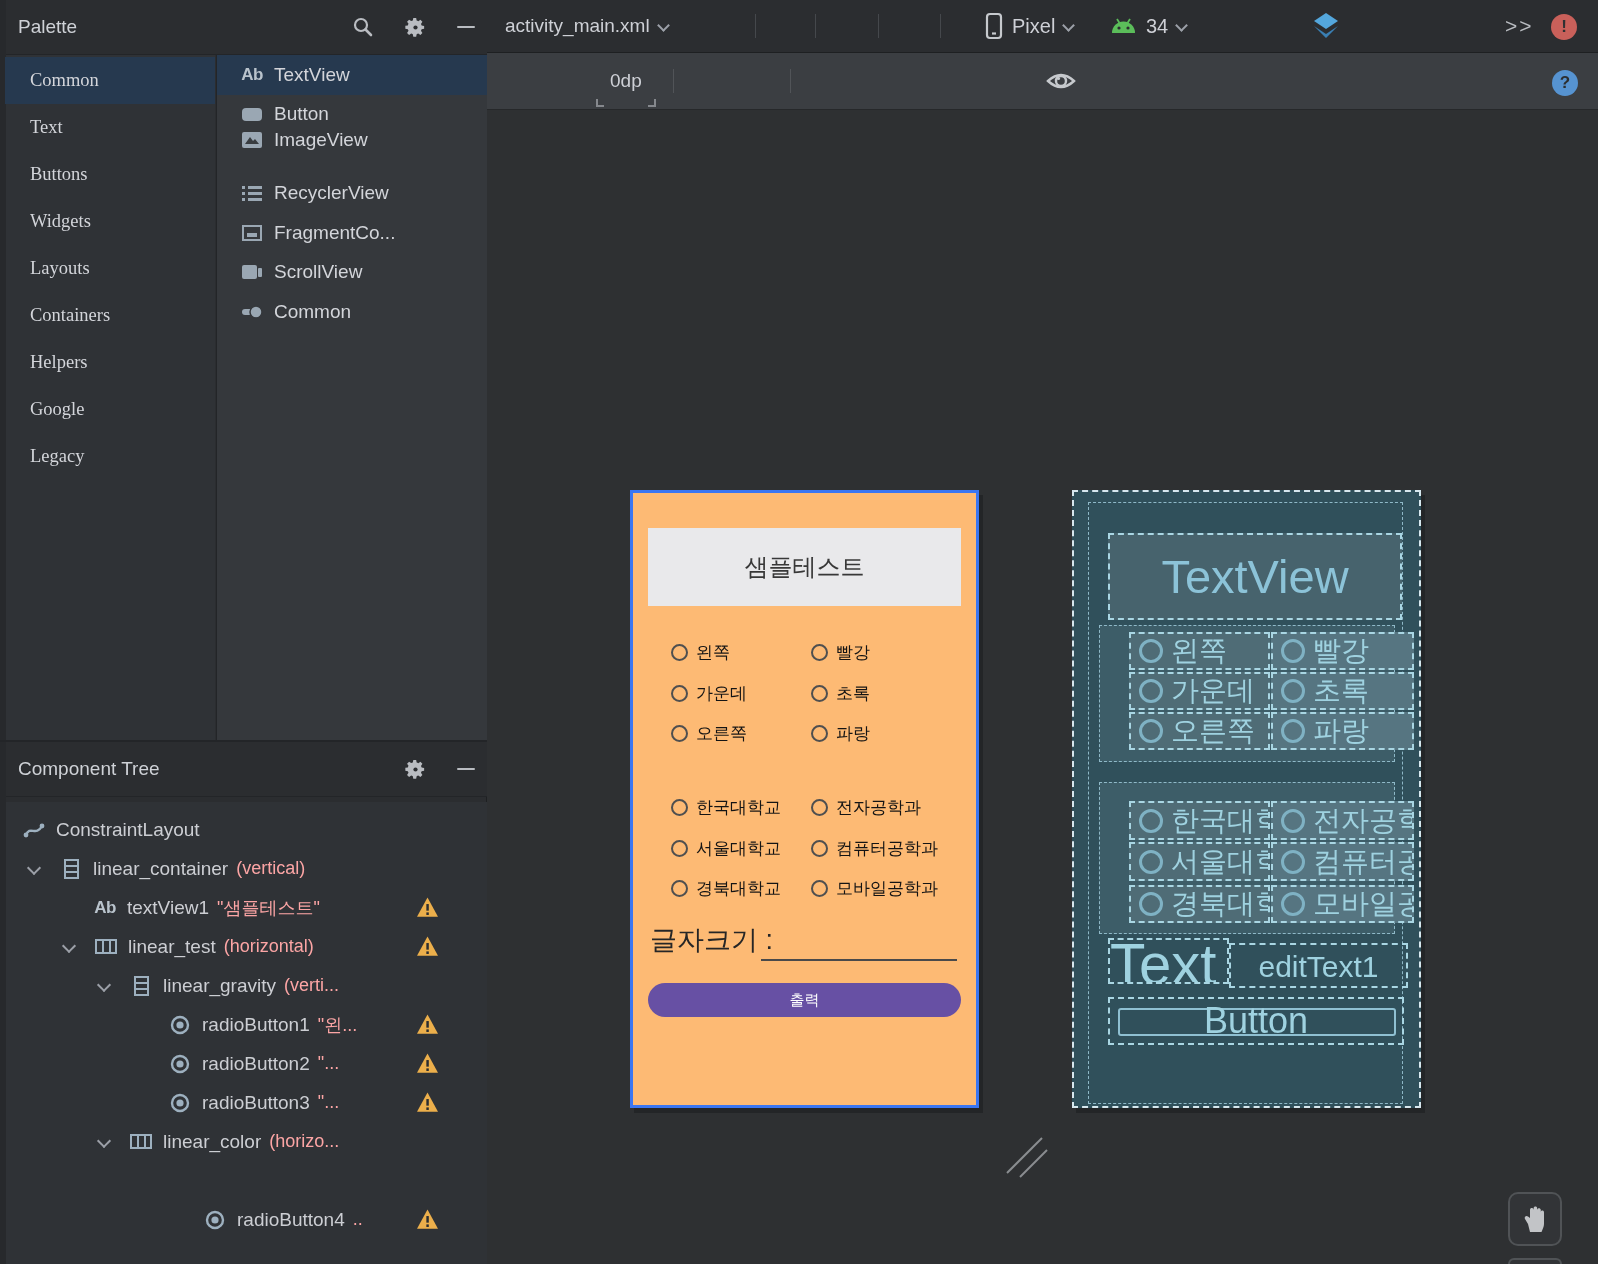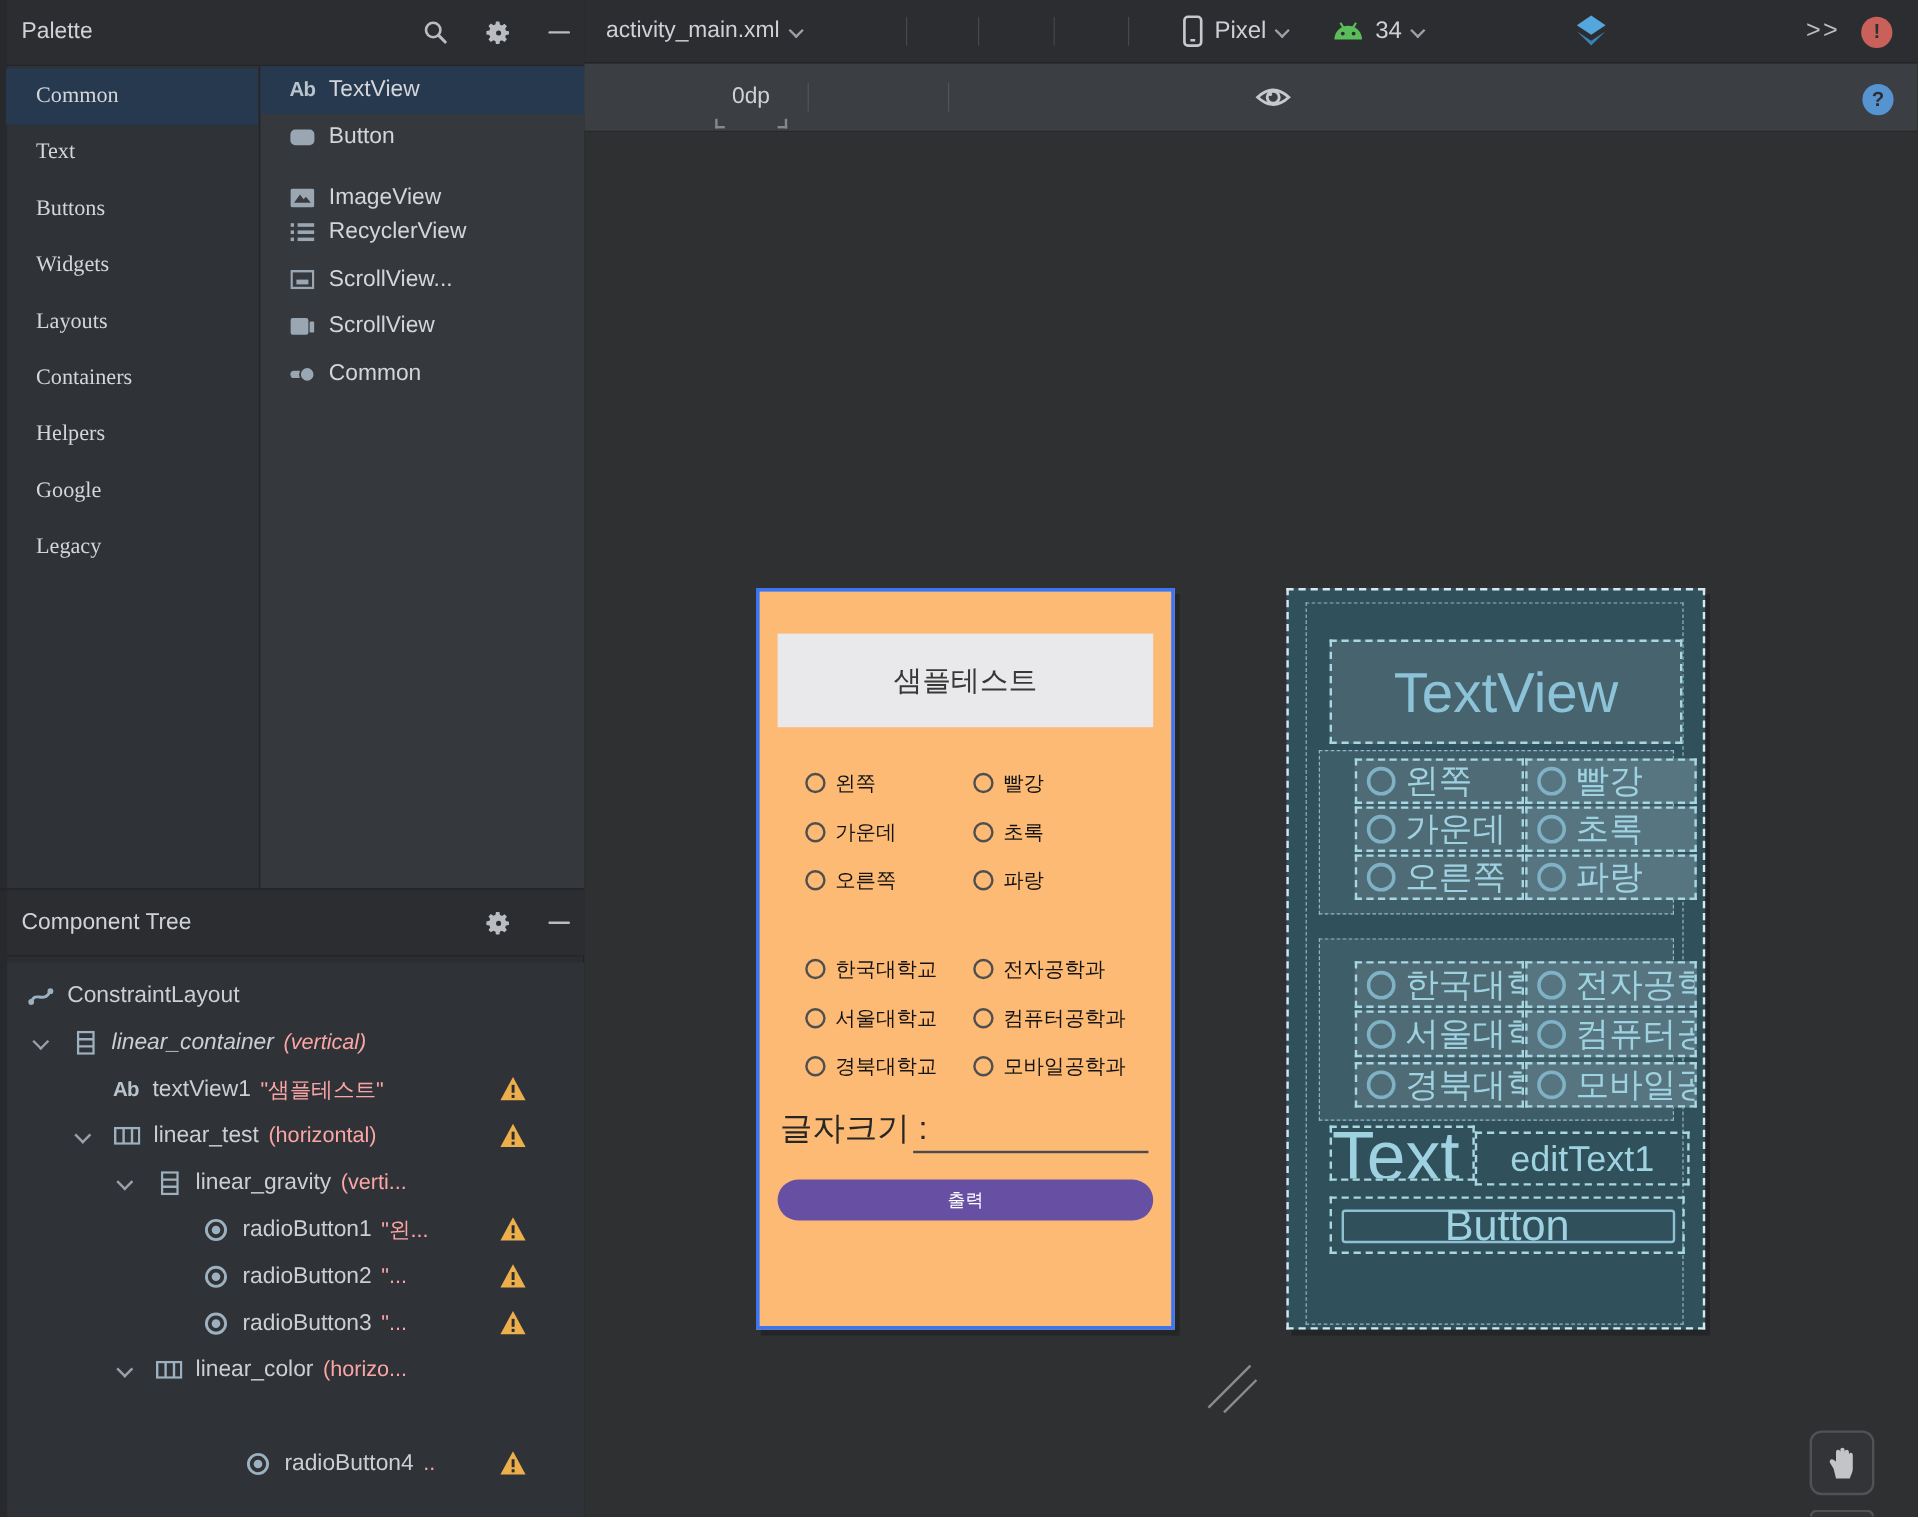--- a/index.html
+++ b/index.html
@@ -146,21 +146,21 @@
         <span>TextView</span>
       </div>
       <div class="item-row" style="top:39.5px;">
         <span class="pi">
           <svg width="22" height="15" viewBox="0 0 22 15">
               <rect x="1" y="1" width="20" height="13" rx="4" fill="#9aa7b3"></rect>
             </svg>
         </span>
         <span>Button</span>
       </div>
-      <div class="item-row" style="top:90px;">
+      <div class="item-row" style="top:65px;">
         <span class="pi">
           <svg width="20" height="16" viewBox="0 0 20 16">
               <rect x="0" y="0" width="20" height="16" rx="2" fill="#9aa7b3"></rect>
           <path d="M3 12 L8 5 L11 9 L13 7 L17 12 Z" fill="#383c40"></path>
             </svg>
         </span>
         <span>ImageView</span>
       </div>
       <div class="item-row" style="top:118.5px;">
         <span class="pi">
@@ -175,21 +175,21 @@
         </span>
         <span>RecyclerView</span>
       </div>
       <div class="item-row" style="top:158px;">
         <span class="pi">
           <svg width="20" height="16" viewBox="0 0 20 16">
               <rect x="1" y="1" width="18" height="14" fill="none" stroke="#9aa7b3" stroke-width="2"></rect>
           <rect x="5" y="8" width="10" height="4" fill="#9aa7b3"></rect>
             </svg>
         </span>
-        <span>ScrollView...</span>
+        <span>FragmentCo...</span>
       </div>
       <div class="item-row" style="top:197.5px;">
         <span class="pi">
           <svg width="20" height="16" viewBox="0 0 20 16">
               <rect x="0" y="1" width="15" height="14" rx="2" fill="#9aa7b3"></rect>
           <rect x="16" y="4" width="4" height="9" rx="1" fill="#9aa7b3"></rect>
             </svg>
         </span>
         <span>ScrollView</span>
       </div>
@@ -222,21 +222,21 @@
         <span class="ticon">
           <svg width="22" height="18" viewBox="0 0 22 18">
               <path d="M3 14 C7 4, 13 16, 19 5" fill="none" stroke="#9db0bf" stroke-width="2.4"></path>
           <circle cx="3" cy="14" r="2.4" fill="#9db0bf"></circle>
               <circle cx="19" cy="5" r="2.4" fill="#9db0bf"></circle>
             </svg>
         </span>
         <span>ConstraintLayout</span>
       </div>
 
-      <div class="tree-row" style="top:47px; padding-left:20px;font-style:italic;">
+      <div class="tree-row" style="top:47px; padding-left:20px;">
         <span class="tchev"></span>
         <span class="ticon">
           <svg width="15" height="20" viewBox="0 0 15 20">
               <rect x="1" y="1" width="13" height="18" fill="none" stroke="#9db0bf" stroke-width="2"></rect>
           <line x1="1" y1="7" x2="14" y2="7" stroke="#9db0bf" stroke-width="2"></line>
               <line x1="1" y1="13" x2="14" y2="13" stroke="#9db0bf" stroke-width="2"></line>
             </svg>
         </span>
         <span>linear_container</span>
         <span class="meta">(vertical)</span>

